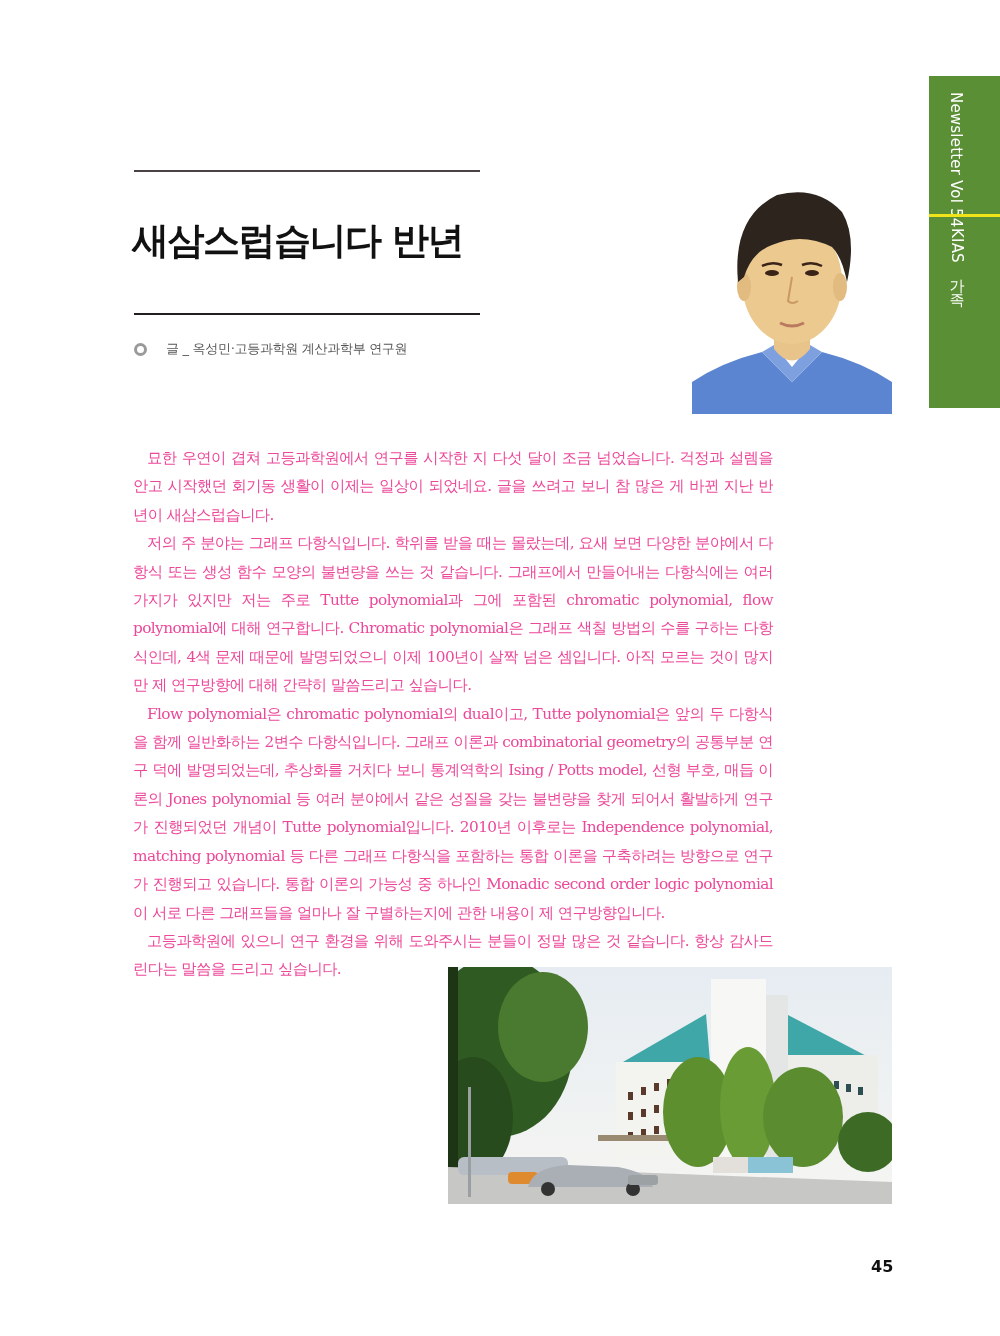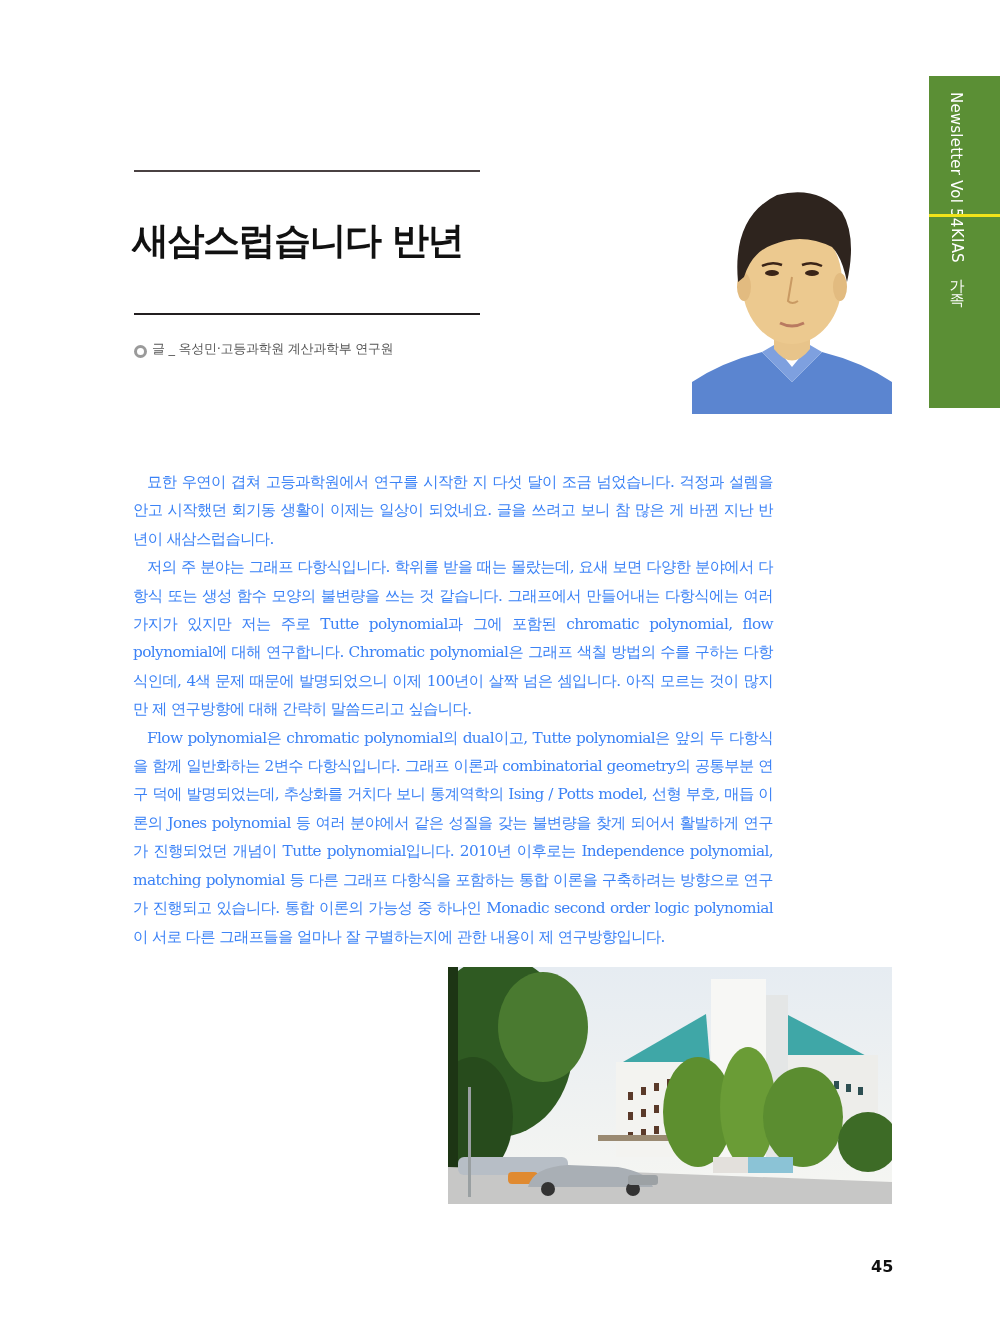--- a/index.html
+++ b/index.html
@@ -24,36 +24,36 @@
 
   .rule { position: absolute; left: 134px; width: 346px; height: 2px; background: #4a4142; }
   .rule.top { top: 170px; }
   .rule.bottom { top: 313px; background: #231f20; }
   .title {
     position: absolute; left: 132px; top: 216px; font-size: 37px; font-weight: bold;
     color: #111; letter-spacing: -1.5px; white-space: nowrap;
   }
   .byline {
     position: absolute; left: 134px; top: 340px; font-size: 13px; color: #555;
-    display: flex; align-items: flex-end; white-space: nowrap; letter-spacing: -0.3px;
+    display: flex; align-items: center; white-space: nowrap; letter-spacing: -0.3px; gap: 14px;
   }
   .byline .bullet {
     width: 7px; height: 7px; border: 3px solid #9a9a9a; border-radius: 50%; background: #fff;
     margin-right: 5px; box-sizing: content-box;
   }
 
   .portrait {
     position: absolute; left: 692px; top: 177px; width: 200px; height: 237px; overflow: hidden;
     background: #ffffff;
   }
 
   .body-text {
-    position: absolute; left: 133px; top: 468px; width: 640px;
+    position: absolute; left: 133px; top: 444px; width: 640px;
     font-family: "DejaVu Serif", serif; font-size: 15.3px; line-height: 28.4px;
-    color: #3b82f6; text-align: justify; letter-spacing: -0.6px;
+    color: #ec4899; text-align: justify; letter-spacing: -0.6px;
   }
   .body-text p { margin: 0; text-indent: 14px; }
 
   .building {
     position: absolute; left: 448px; top: 967px; width: 444px; height: 237px; overflow: hidden;
     background: #eef2f4;
   }
 
   .page-num {
     position: absolute; left: 871px; top: 1257px; font-size: 16px; font-weight: bold; color: #111;
@@ -102,20 +102,21 @@
     <path d="M100 100 L96 124 Q100 128 106 124" stroke="#c99a63" stroke-width="2" fill="none"></path>
 
     <path d="M88 146 Q100 152 112 146" stroke="#b97a60" stroke-width="3" fill="none"></path>
   </svg>
 </div>
 
 <div class="body-text">
   <p>묘한 우연이 겹쳐 고등과학원에서 연구를 시작한 지 다섯 달이 조금 넘었습니다. 걱정과 설렘을 안고 시작했던 회기동 생활이 이제는 일상이 되었네요. 글을 쓰려고 보니 참 많은 게 바뀐 지난 반년이 새삼스럽습니다.</p>
   <p>저의 주 분야는 그래프 다항식입니다. 학위를 받을 때는 몰랐는데, 요새 보면 다양한 분야에서 다항식 또는 생성 함수 모양의 불변량을 쓰는 것 같습니다. 그래프에서 만들어내는 다항식에는 여러 가지가 있지만 저는 주로 Tutte polynomial과 그에 포함된 chromatic polynomial, flow polynomial에 대해 연구합니다. Chromatic polynomial은 그래프 색칠 방법의 수를 구하는 다항식인데, 4색 문제 때문에 발명되었으니 이제 100년이 살짝 넘은 셈입니다. 아직 모르는 것이 많지만 제 연구방향에 대해 간략히 말씀드리고 싶습니다.</p>
   <p>Flow polynomial은 chromatic polynomial의 dual이고, Tutte polynomial은 앞의 두 다항식을 함께 일반화하는 2변수 다항식입니다. 그래프 이론과 combinatorial geometry의 공통부분 연구 덕에 발명되었는데, 추상화를 거치다 보니 통계역학의 Ising / Potts model, 선형 부호, 매듭 이론의 Jones polynomial 등 여러 분야에서 같은 성질을 갖는 불변량을 찾게 되어서 활발하게 연구가 진행되었던 개념이 Tutte polynomial입니다. 2010년 이후로는 Independence polynomial, matching polynomial 등 다른 그래프 다항식을 포함하는 통합 이론을 구축하려는 방향으로 연구가 진행되고 있습니다. 통합 이론의 가능성 중 하나인 Monadic second order logic polynomial이 서로 다른 그래프들을 얼마나 잘 구별하는지에 관한 내용이 제 연구방향입니다.</p>
+  <p>고등과학원에 있으니 연구 환경을 위해 도와주시는 분들이 정말 많은 것 같습니다. 항상 감사드린다는 말씀을 드리고 싶습니다.</p>
 </div>
 
 <div class="building">
   <svg width="444" height="237" viewBox="0 0 444 237">
     <defs>
       <linearGradient id="sky" x1="0" y1="0" x2="0" y2="1">
         <stop offset="0" stop-color="#e6ecf2"></stop>
         <stop offset="1" stop-color="#f6f6f2"></stop>
       </linearGradient>
     </defs>

